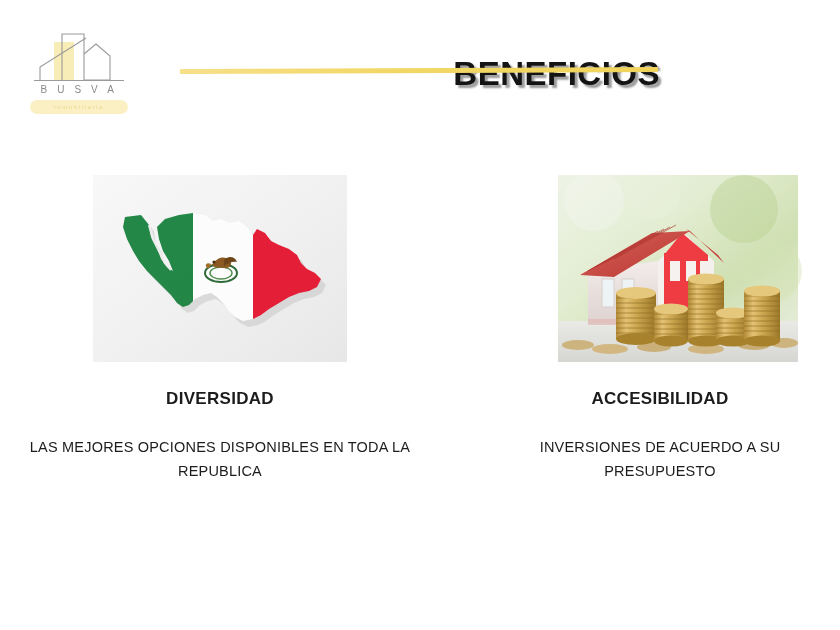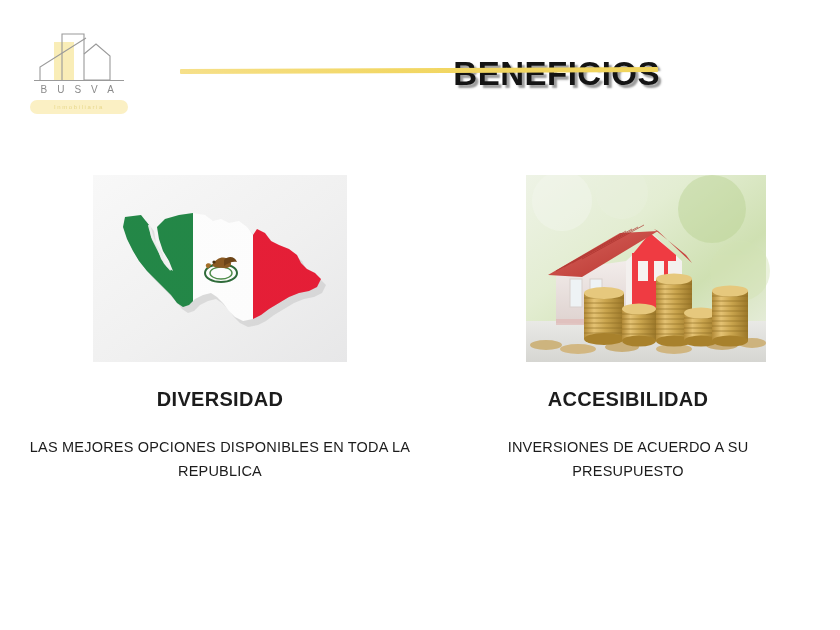--- a/index.html
+++ b/index.html
@@ -96,21 +96,21 @@
     transform: rotate(-0.22deg);
     border-radius: 1px;
   }
 
   
   .benefit {
     position: absolute;
     top: 175px;
   }
   #benefit-diversidad { left: 93px;  width: 254px; }
-  #benefit-accesibilidad { left: 508px; width: 276px; }
+  #benefit-accesibilidad { left: 540px; width: 276px; }
 
   .benefit-image {
     position: relative;
     width: 100%;
     height: 187px;
     overflow: hidden;
   }
 
   .benefit-caption {
     position: absolute;
@@ -119,21 +119,21 @@
     font-size: 14.5px;
     line-height: 24px;
     color: #1c1c1c;
     letter-spacing: 0.2px;
   }
   #caption-diversidad   { left: -70px; width: 394px; }
   #caption-accesibilidad{ left: -48px; width: 336px; }
   .benefit-heading {
     display: block;
     font-weight: bold;
-    font-size: 20px;
+    font-size: 17px;
     letter-spacing: 0.3px;
     margin-bottom: 10px;
   }
   .benefit-body { display: block; margin-top: 24px; }
 
   
   #map-photo {
     background: linear-gradient(135deg,#f7f7f7 0%, #f1f1f1 45%, #e9e9ea 100%);
   }
   #map-photo svg { display:block; width:100%; height:100%; }

